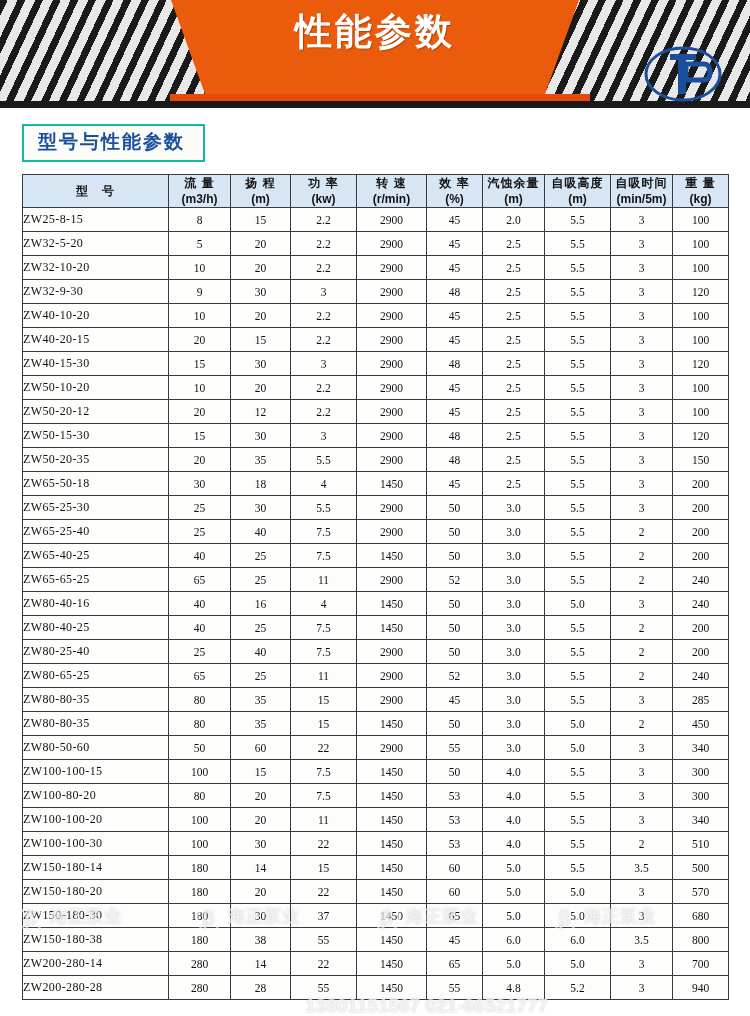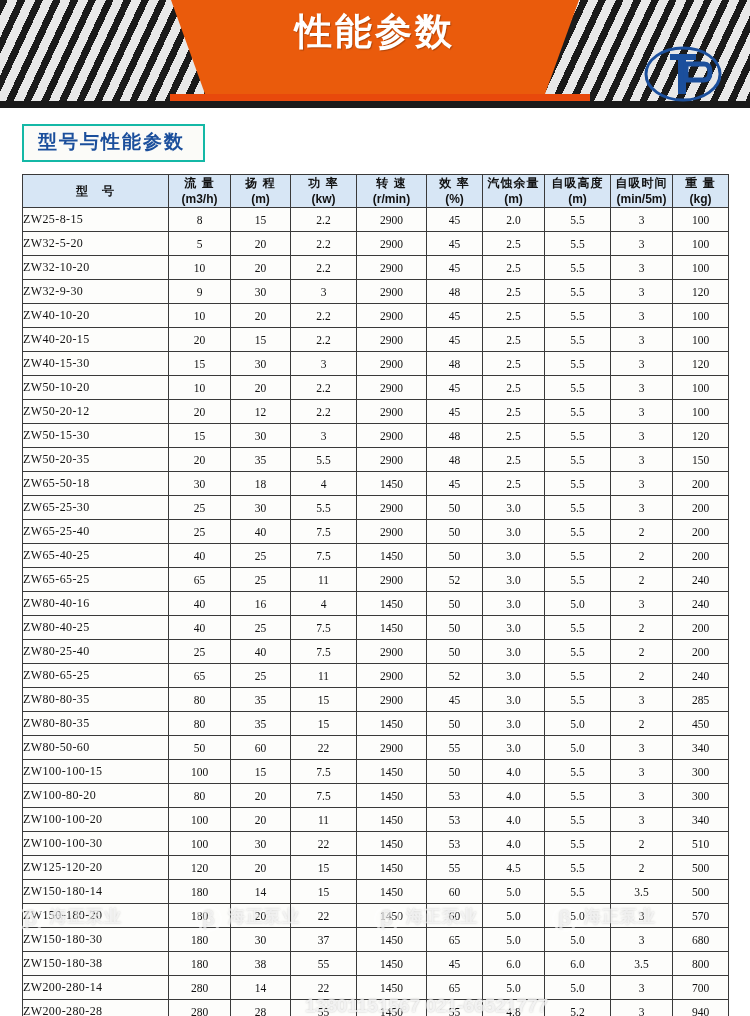--- a/index.html
+++ b/index.html
@@ -595,32 +595,20 @@
           <td>30</td>
           <td>22</td>
           <td>1450</td>
           <td>53</td>
           <td>4.0</td>
           <td>5.5</td>
           <td>2</td>
           <td>510</td>
         </tr>
         <tr>
-          <td class="model">ZW125-120-20</td>
-          <td>120</td>
-          <td>20</td>
-          <td>15</td>
-          <td>1450</td>
-          <td>55</td>
-          <td>4.5</td>
-          <td>5.5</td>
-          <td>2</td>
-          <td>500</td>
-        </tr>
-        <tr>
           <td class="model">ZW150-180-14</td>
           <td>180</td>
           <td>14</td>
           <td>15</td>
           <td>1450</td>
           <td>60</td>
           <td>5.0</td>
           <td>5.5</td>
           <td>3.5</td>
           <td>500</td>

